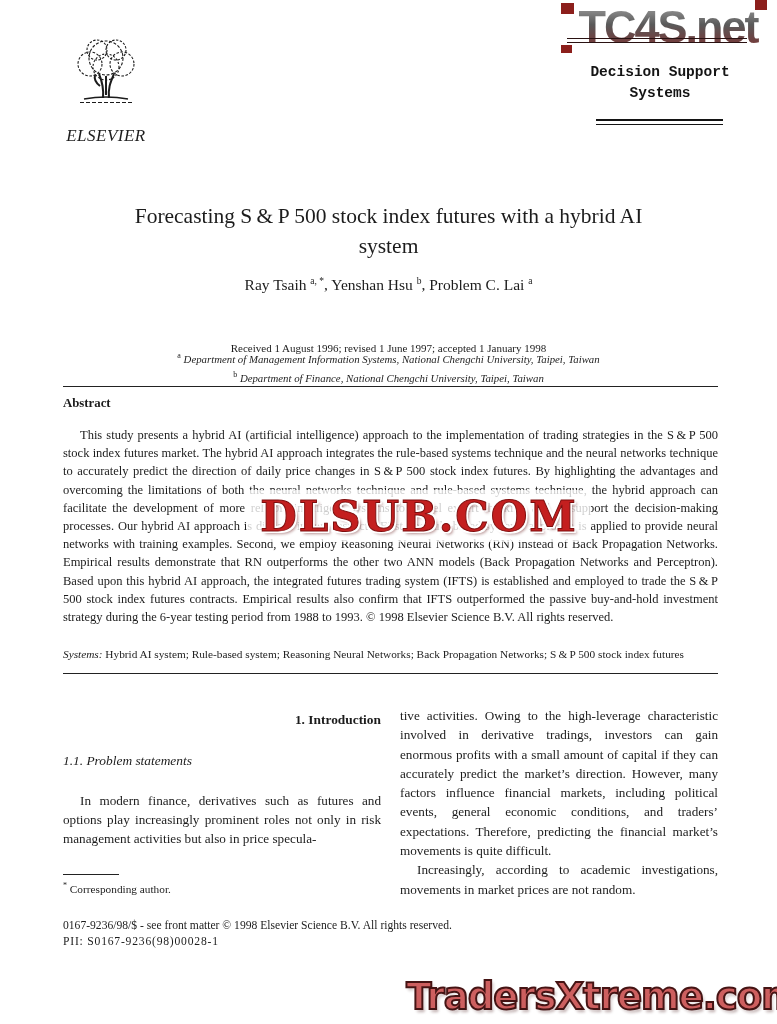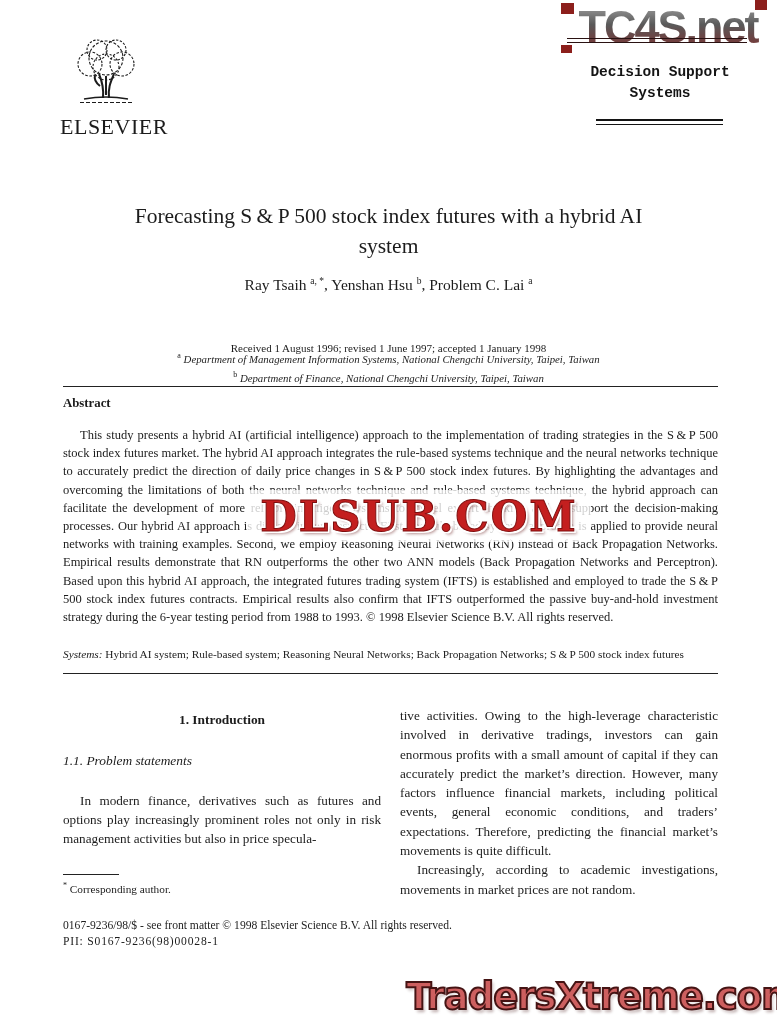--- a/index.html
+++ b/index.html
@@ -5,21 +5,21 @@
   * { margin:0; padding:0; box-sizing:border-box; }
   html,body { background:#9a9a9a; }
   .page {
     position:relative; width:777px; height:1024px; margin:0 auto;
     background:#ffffff; overflow:hidden;
     font-family:"Liberation Serif","DejaVu Serif",serif; color:#1c1c1c;
   }
 
   
   .elsevier { position:absolute; left:60px; top:36px; width:92px; text-align:center; }
-  .elsevier-word { font-size:22px; letter-spacing:0.5px; margin-top:2px; }
+  .elsevier-word { font-size:17px; letter-spacing:0.5px; margin-top:14px;font-style:italic; }
 
   .citation { position:absolute; left:0; right:30px; top:114px; text-align:center; font-size:12.5px; }
 
   .tc4s {
     position:absolute; left:563px; top:2px; width:210px; height:54px;
     font-family:"Liberation Sans","DejaVu Sans",sans-serif;
     font-weight:800; font-size:45px; letter-spacing:-2px; line-height:52px;
     text-align:center; transform:scaleY(1.02);
     background:linear-gradient(#999999 8%, #5a5a5a 42%, #6e4040 70%, #8a4038 100%);
     -webkit-background-clip:text; background-clip:text; color:transparent;
@@ -57,21 +57,21 @@
     font-size:12.5px; line-height:18.2px; text-align:justify; }
   .abstract-t .indent { display:inline-block; width:17px; }
 
   .keywords { position:absolute; left:63px; top:648px; width:655px; font-size:11.3px; }
   .keywords .kw-label { font-style:italic; }
   .r-kw-bot { top:673px; border-top:1px solid #222; }
 
   
   .columns { position:absolute; left:63px; top:706px; width:655px; display:flex; gap:19px; }
   .col { width:318px; font-size:13.2px; line-height:19.3px; text-align:justify; }
-  .h-sec { font-weight:bold; font-size:13.4px; margin:4px 0 22px 0; text-align:center; }
+  .h-sec { font-weight:bold; font-size:13.4px; margin:4px 0 22px 0; text-align:right; }
   .h-sub { font-style:italic; font-size:13.4px; margin:0 0 20px 0; text-align:left; }
   .para-indent { text-indent:17px; }
 
   
   .foot-rule { position:absolute; left:63px; top:874px; width:56px; border-top:1px solid #222; }
   .footnote { position:absolute; left:63px; top:881px; font-size:11.3px; }
   .footnote sup { font-size:8px; }
   .imprint { position:absolute; left:63px; top:918px; font-size:11.6px; line-height:16px; }
   .imprint .pii { letter-spacing:0.8px; }
 

